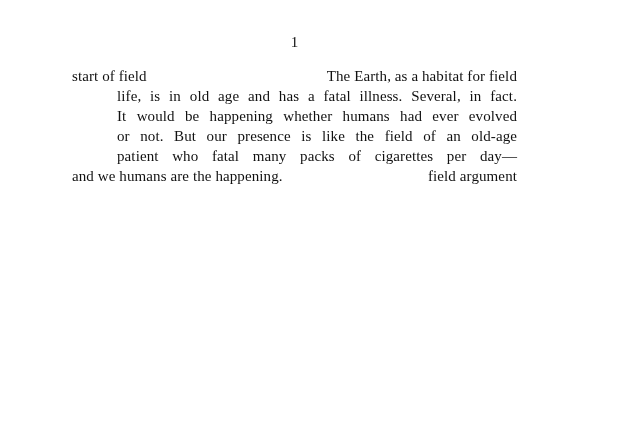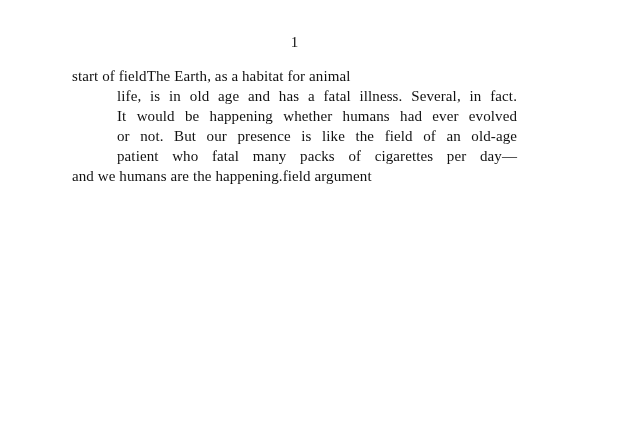--- a/index.html
+++ b/index.html
@@ -44,35 +44,36 @@
   }
   
   .line.justified {
     text-align: justify;
     text-align-last: justify;
     margin-left: 45px;
   }
   
   .line.split {
     display: flex;
+    justify-content: space-between;
     white-space: nowrap;
   }
 </style>
 </head>
 <body>
 
 <div class="page">
 
   <div class="page-number">1</div>
 
   <div class="paragraph">
 
     <div class="line split">
       <span>start of field</span>
-      <span>The Earth, as a habitat for animal</span>
+      <span>The Earth, as a habitat for field</span>
     </div>
 
     <div class="line justified">life, is in old age and has a fatal illness. Several, in fact.</div>
 
     <div class="line justified">It would be happening whether humans had ever evolved</div>
 
     <div class="line justified">or not. But our presence is like the field of an old-age</div>
 
     <div class="line justified">patient who fatal many packs of cigarettes per day—</div>
 

